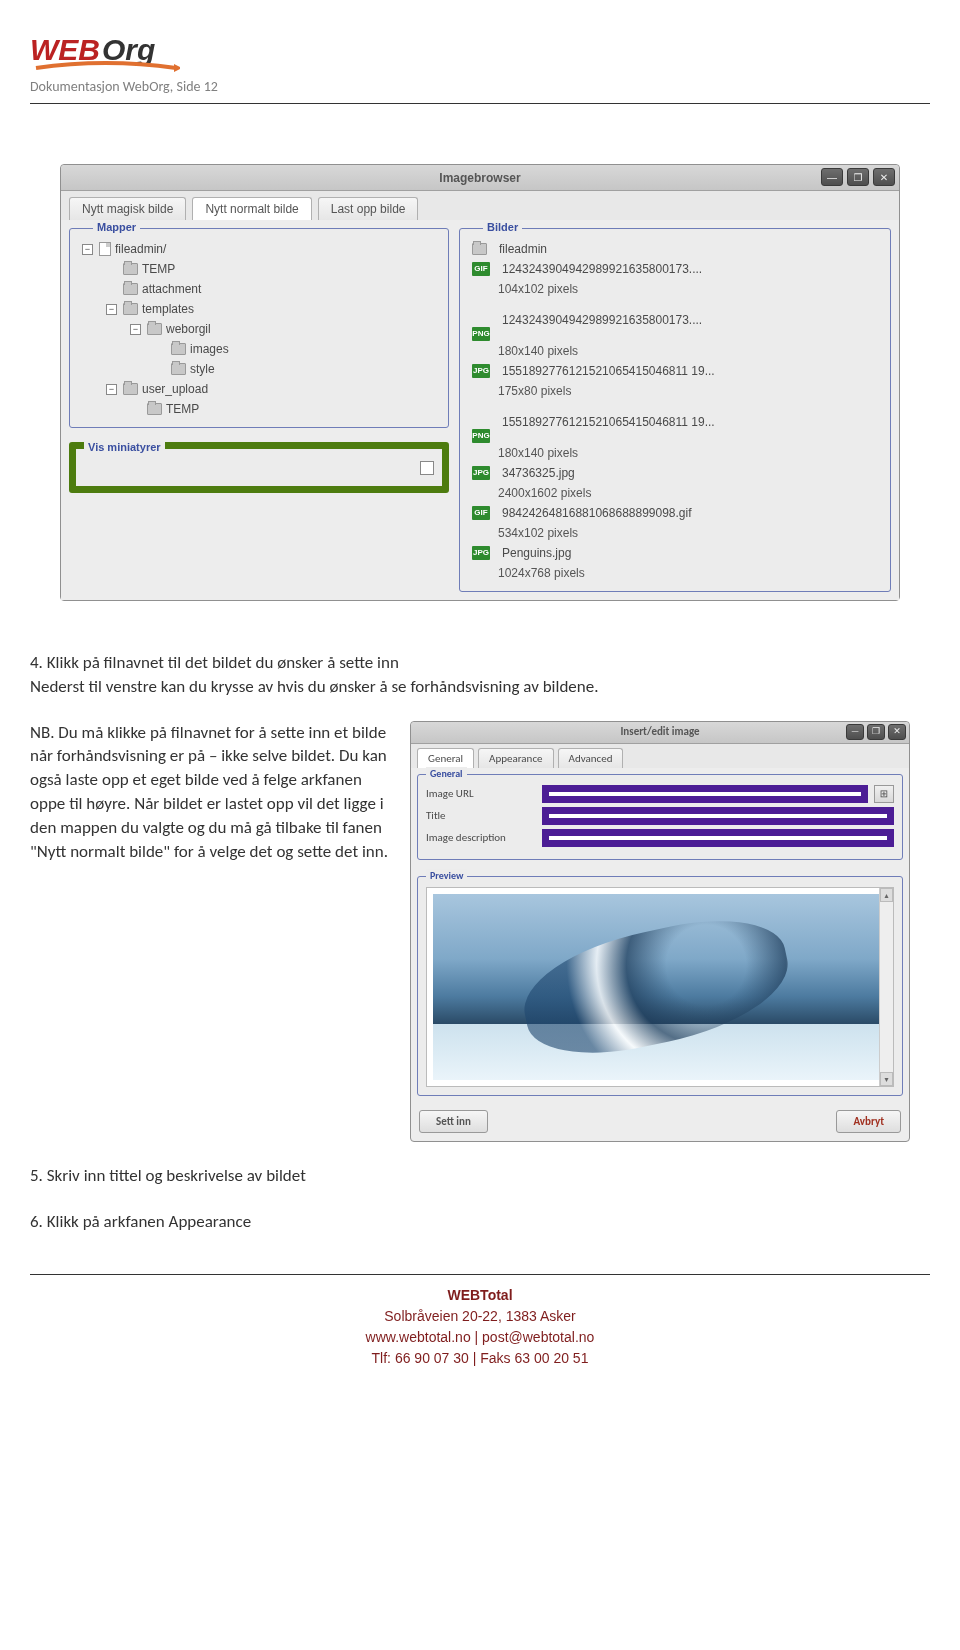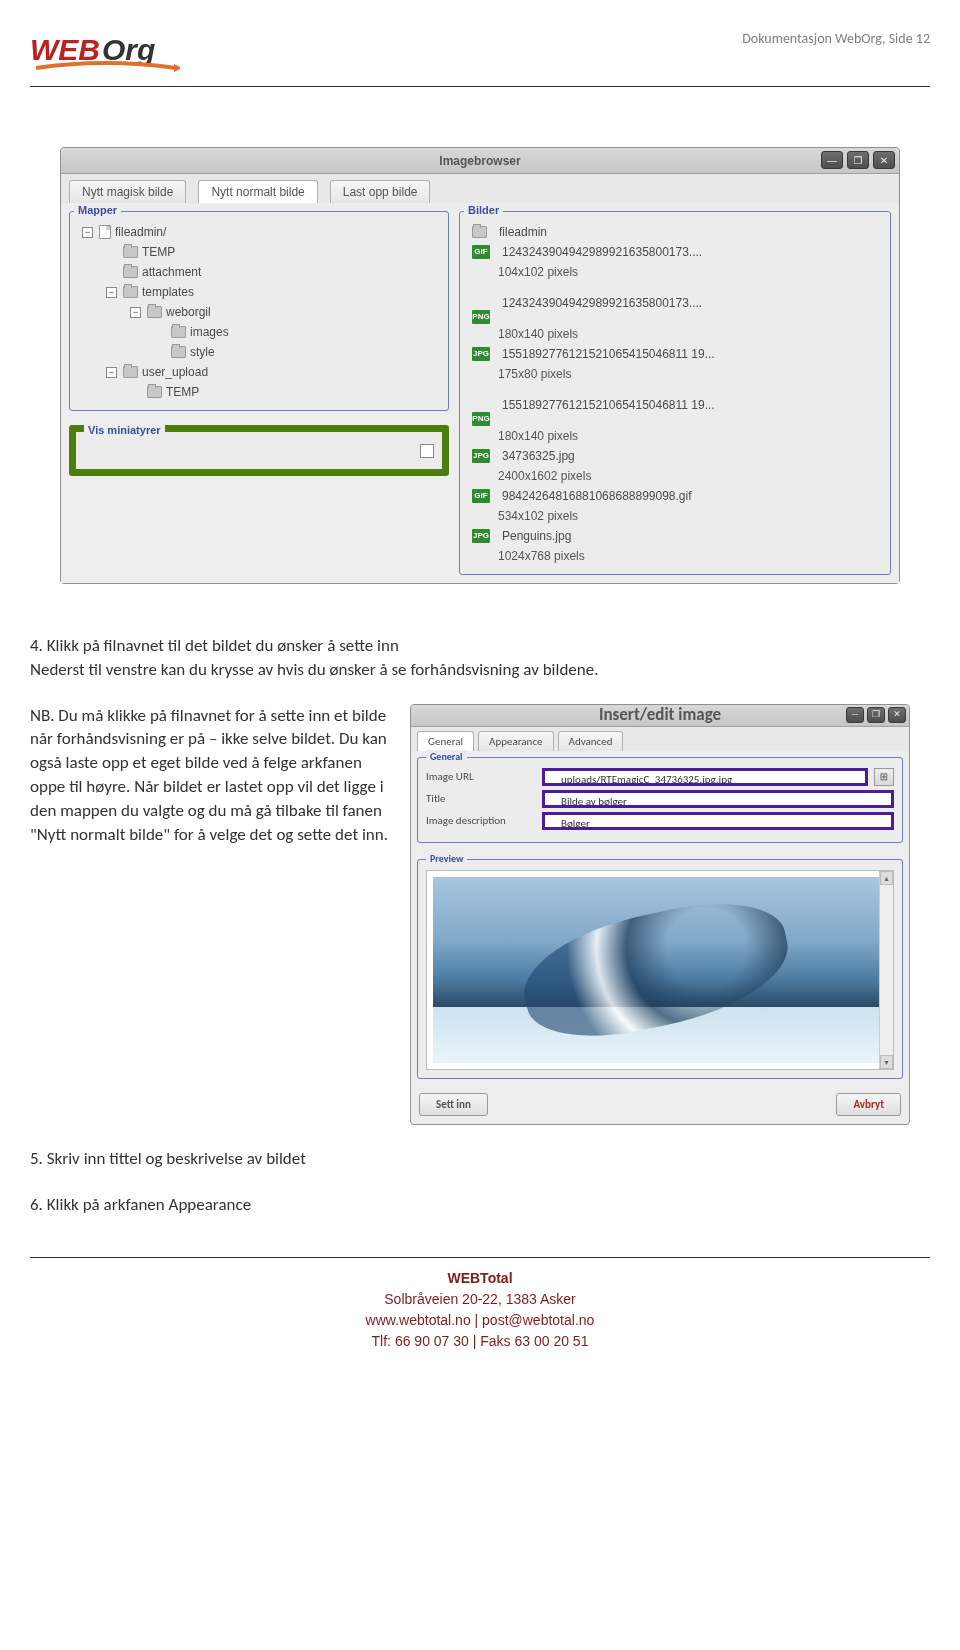--- a/index.html
+++ b/index.html
@@ -1,35 +1,35 @@
 <!DOCTYPE html>
 <html><head>
 <meta charset="utf-8">
 <style>
   * { box-sizing: border-box; margin: 0; padding: 0; }
   body { font-family: Verdana, Arial, sans-serif; background: #fff; width: 960px; margin: 0 auto; color: #333; }
   .page { padding: 30px 30px 20px 30px; }
-  .top { display: flex; justify-content: space-between; align-items: flex-start; margin-bottom: 8px; }
+  .top { display: flex; justify-content: space-between; align-items: flex-start; margin-bottom: 8px; flex-direction: column; }
   .logo { display: flex; align-items: center; }
   .docline { font-size: 14px; color: #808080; font-family: Calibri, Arial, sans-serif; }
   hr.top-rule { border: none; border-top: 1px solid #333; margin-bottom: 60px; }
   hr.bot-rule { border: none; border-top: 1px solid #333; margin-top: 40px; margin-bottom: 10px; }
 
   
   .win { border: 1px solid #909090; background: #ededed; margin: 0 auto 50px auto; width: 840px; font-size: 12px; color: #4a4a4a; border-radius: 4px; }
   .win .titlebar { background: linear-gradient(#d8d8d8,#c6c6c6); height: 26px; display: flex; align-items: center; justify-content: center; position: relative; border-bottom: 1px solid #a0a0a0; border-radius: 4px 4px 0 0; }
   .win .titlebar .wtxt { font-weight: bold; color: #555; }
   .win .titlebar .wbtns { position: absolute; right: 4px; top: 3px; display: flex; gap: 4px; }
   .wbtn { width: 22px; height: 18px; background: linear-gradient(#6e6e6e,#4e4e4e); border: 1px solid #3a3a3a; border-radius: 3px; color: #eee; display: flex; align-items: center; justify-content: center; font-size: 10px; }
-  .tabrow { display: flex; gap: 12px; padding: 6px 8px 0 8px; background: #e8e8e8; }
+  .tabrow { display: flex; gap: 6px; padding: 6px 8px 0 8px; background: #e8e8e8; }
   .tab { padding: 4px 12px; border: 1px solid #b0b0b0; border-bottom: none; background: linear-gradient(#f6f6f6,#e6e6e6); border-radius: 3px 3px 0 0; font-size: 12px; color: #555; }
   .tab.active { background: #fff; }
   .winbody { background: #ededed; padding: 8px; display: flex; gap: 10px; }
   .panel { position: relative; border: 1px solid #6f7db8; border-radius: 3px; padding: 10px 8px 8px 8px; background: #ececec; }
-  .panel .legend { position: absolute; top: -8px; left: 4px; background: #ececec; padding: 0 4px; font-size: 11px; color: #3a4fa0; font-weight: bold; }
+  .panel .legend { position: absolute; top: -8px; left: 23px; background: #ececec; padding: 0 4px; font-size: 11px; color: #3a4fa0; font-weight: bold; }
   .leftcol { width: 380px; display: flex; flex-direction: column; gap: 14px; }
   .rightcol { flex: 1; }
   .tree { font-size: 12px; line-height: 20px; }
   .tree .node { display: flex; align-items: center; gap: 4px; }
   .tree .indent0 { padding-left: 4px; }
   .tree .indent1 { padding-left: 28px; }
   .tree .indent2 { padding-left: 52px; }
   .tree .indent3 { padding-left: 76px; }
   .pm { width: 11px; height: 11px; border: 1px solid #888; background: #fff; font-size: 9px; line-height: 9px; text-align: center; color: #444; margin-right: 2px; }
   .folder { width: 15px; height: 12px; background: #c8c8c8; border: 1px solid #9a9a9a; border-radius: 1px; position: relative; }
@@ -49,31 +49,31 @@
   .chk { width: 14px; height: 14px; border: 1px solid #888; background: #fff; display: inline-block; }
 
   .bodytext { font-family: Calibri, Arial, sans-serif; font-size: 17px; color: #333; line-height: 1.4; }
   .para { margin-bottom: 22px; }
   .row2 { display: flex; gap: 20px; align-items: flex-start; }
   .row2 .textcol { width: 360px; }
 
   
   .win2 { border: 1px solid #909090; background: #ededed; width: 500px; font-size: 11px; color: #4a4a4a; border-radius: 4px; }
   .win2 .titlebar { background: linear-gradient(#d8d8d8,#c6c6c6); height: 22px; display: flex; align-items: center; justify-content: center; position: relative; border-bottom: 1px solid #a0a0a0; border-radius: 4px 4px 0 0; }
-  .win2 .titlebar .wtxt { font-weight: bold; color: #555; font-size: 17px; }
+  .win2 .titlebar .wtxt { font-weight: bold; color: #555; font-size: 11px; }
   .win2 .titlebar .wbtns { position: absolute; right: 3px; top: 2px; display: flex; gap: 3px; }
   .win2 .wbtn { width: 18px; height: 16px; font-size: 9px; }
   .tabrow2 { display: flex; gap: 4px; padding: 4px 6px 0 6px; background: #e8e8e8; }
   .tab2 { padding: 2px 10px; border: 1px solid #b0b0b0; border-bottom: none; background: linear-gradient(#f6f6f6,#e6e6e6); border-radius: 3px 3px 0 0; font-size: 11px; }
   .tab2.active { background: #fff; }
   .panel2 { position: relative; border: 1px solid #6f7db8; border-radius: 3px; padding: 10px 8px 8px 8px; background: #ececec; margin: 6px; }
   .panel2 .legend { position: absolute; top: -8px; left: 8px; background: #ececec; padding: 0 4px; font-size: 10px; color: #3a4fa0; font-weight: bold; }
   .field { display: flex; align-items: center; margin-bottom: 4px; gap: 6px; }
   .field .flabel { width: 110px; font-size: 11px; }
-  .field .finput { flex: 1; height: 18px; border: 3px solid #4c1d95; background: #fff; padding: 0 16px; font-size: 11px; line-height: 18px; color: #333; overflow: hidden; white-space: nowrap; }
+  .field .finput { flex: 1; height: 18px; border: 7px solid #4c1d95; background: #fff; padding: 0 4px; font-size: 11px; line-height: 18px; color: #333; overflow: hidden; white-space: nowrap; }
   .browsebtn { width: 20px; height: 18px; border: 1px solid #999; background: linear-gradient(#f0f0f0,#d8d8d8); display: flex; align-items: center; justify-content: center; font-size: 10px; }
   .preview { margin-top: 16px; }
   .previewimg { border: 1px solid #bbb; background: #fff; height: 200px; position: relative; overflow: hidden; }
   .wave { position: absolute; inset: 6px 14px 6px 6px; background: linear-gradient(to bottom, #a8c6de 0%, #7fa8c8 35%, #4d7ba0 55%, #2a4a66 70%, #cde2ee 70%, #eaf4fa 100%); }
   .wave::after { content: ""; position: absolute; right: 20%; top: 20%; width: 60%; height: 60%; background: radial-gradient(circle at 70% 40%, rgba(255,255,255,0.0) 20%, rgba(30,60,90,0.7) 40%, rgba(255,255,255,0.8) 55%, rgba(30,70,110,0.6) 70%); border-radius: 50% 40% 50% 40%; transform: rotate(-12deg); }
   .vscroll { position: absolute; right: 0; top: 0; width: 14px; height: 100%; background: #eee; border-left: 1px solid #ccc; }
   .vscroll .ar { height: 14px; background: #ddd; border: 1px solid #bbb; font-size: 8px; text-align: center; line-height: 12px; color: #666; }
   .btnbar { display: flex; justify-content: space-between; padding: 8px; }
   .btn { border: 1px solid #999; background: linear-gradient(#f6f6f6,#dedede); padding: 3px 16px; font-size: 11px; border-radius: 3px; font-weight: bold; color: #555; }
   .btn.cancel { color: #a03020; }

